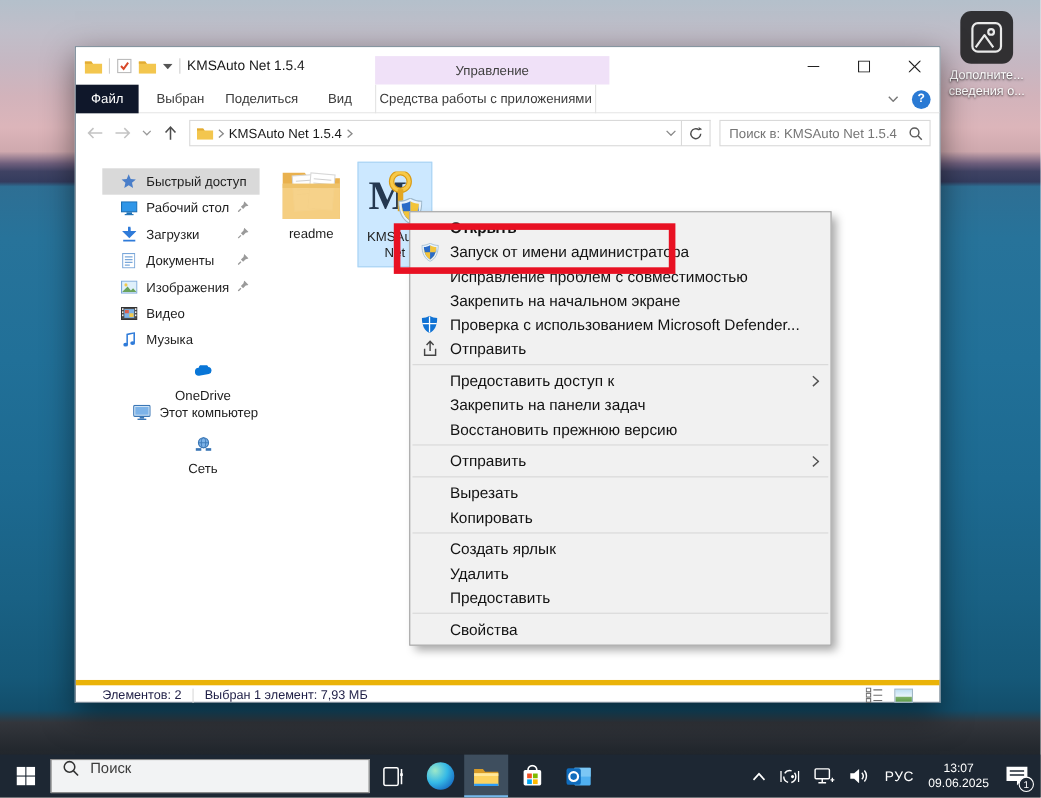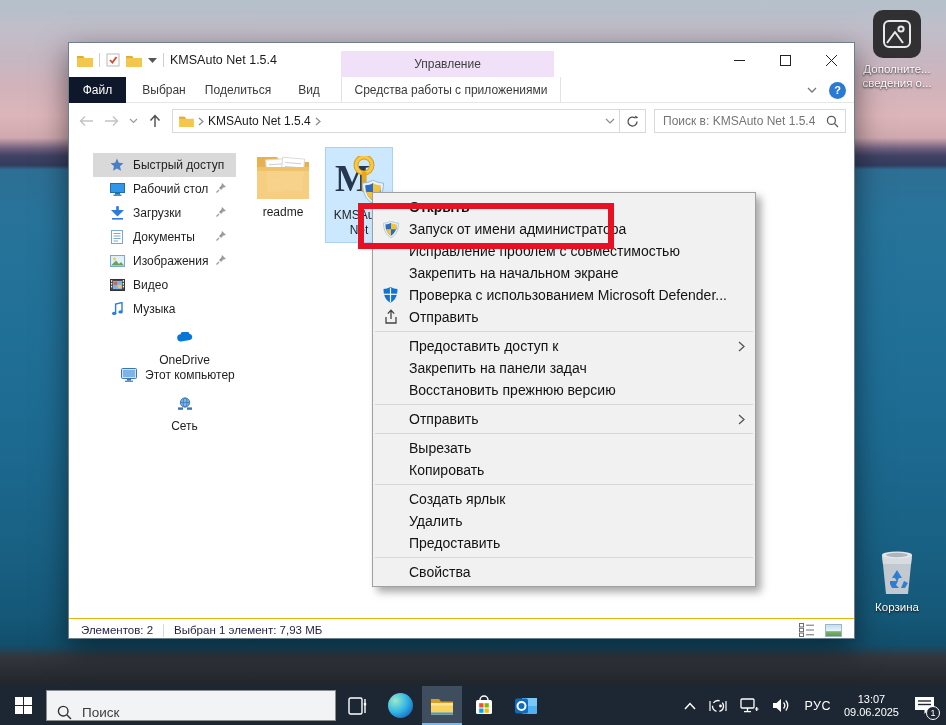--- a/index.html
+++ b/index.html
@@ -30,21 +30,21 @@
     display:flex;align-items:center;justify-content:center;font-size:12px;color:#3f3f3f;}
   .capbtns{position:absolute;right:0;top:0;height:34px;display:flex;}
   .capbtn{width:46px;height:34px;display:flex;align-items:center;justify-content:center;}
 
   .tabrow{position:relative;height:26px;background:#fff;border-bottom:1px solid #e6e6e6;font-size:12px;}
   .tab{position:absolute;top:0;height:26px;display:flex;align-items:center;justify-content:center;color:#3b3b3b;}
   .tab-file{left:0;width:57px;background:#0f172a;color:#fff;}
   .tab-home{left:65px;width:60px;}
   .tab-share{left:130px;width:78px;}
   .tab-view{left:214px;width:52px;}
-  .tab-apptools{left:272px;width:220px;border-left:1px solid #e3e3e3;border-right:1px solid #e3e3e3;}
+  .tab-apptools{left:272px;width:201px;border-left:1px solid #e3e3e3;border-right:1px solid #e3e3e3;}
   .ribbon-right{position:absolute;right:8px;top:0;height:26px;display:flex;align-items:center;gap:12px;}
   .helpdot{width:17px;height:17px;border-radius:50%;background:#2a7ad4;color:#fff;font-size:11px;font-weight:bold;
     display:flex;align-items:center;justify-content:center;}
 
   .addrrow{height:36px;display:flex;align-items:center;background:#fff;padding:0 8px 0 10px;}
   .navbtns{display:flex;align-items:center;gap:10px;margin-right:10px;}
   .addrwrap{display:flex;align-items:center;height:24px;flex:0 0 474px;}
   .addrbox{flex:1;height:24px;border:1px solid #d9d9d9;display:flex;align-items:center;padding:0 4px 0 6px;gap:4px;}
   .addrtext{font-size:12px;color:#1a1a1a;white-space:nowrap;}
   .addr-caret{margin-left:auto;}
@@ -66,22 +66,22 @@
   .content{position:relative;flex:1;}
   .tile{position:absolute;top:8px;width:68px;text-align:center;font-size:12px;color:#1e1e1e;}
   .tile-readme{left:13px;}
   .tile-kms{left:89px;background:#cce8ff;border:1px solid #a9d3f3;padding:2px 0 4px;}
   .tile .ticon{height:54px;display:flex;align-items:flex-end;justify-content:center;margin-bottom:4px;}
   .kmslogo{position:relative;width:50px;height:50px;}
   .kms-m{position:absolute;left:1px;top:2px;font-size:37px;font-weight:bold;color:#253850;
     font-family:"Liberation Serif","DejaVu Serif",serif;line-height:46px;}
   .tlabel{line-height:15px;}
 
-  .statusbar{height:23px;border-top:1px solid #eab308;display:flex;align-items:center;
-    font-size:11.5px;color:#1f1f46;padding:0 12px;}
+  .statusbar{height:23px;border-top:5px solid #eab308;display:flex;align-items:center;
+    font-size:11.5px;color:#1f1f46;padding:0 24px;}
   .st-sep{width:1px;height:13px;background:#d9d9d9;margin:0 10px;}
   .viewicons{margin-left:auto;display:flex;align-items:center;gap:10px;}
   .thumbview{width:17px;height:13px;border:1px solid #9fb6c5;
     background:linear-gradient(180deg,#bfe0f2 0%,#e8f4fb 55%,#7fb269 60%,#5d9b4a 100%);}
 
   
   .ctxmenu{position:absolute;left:372px;top:192px;width:384px;background:#f1f1f1;
     border:1px solid #a0a0a0;box-shadow:5px 5px 8px rgba(0,0,0,.35);z-index:40;padding:3px 0;}
   .mi{height:22px;display:flex;align-items:center;font-size:14px;color:#121212;padding:0 10px 0 10px;}
   .mic{width:26px;flex:0 0 26px;display:flex;align-items:center;justify-content:flex-start;}
@@ -91,21 +91,21 @@
   .csep{height:1px;background:#d7d7d7;margin:3px 2px;}
 
   .redbox{position:absolute;left:358px;top:203px;width:256px;height:46px;
     border:6px solid #e81123;z-index:60;}
 
   
   .taskbar{position:absolute;left:0;bottom:0;width:946px;height:39px;background:#1d2733;
     display:flex;align-items:center;z-index:30;}
   .tb-start{width:46px;height:39px;display:flex;align-items:center;justify-content:center;}
   .tb-search{width:290px;height:31px;background:#f2f3f4;border:1px solid #8c8c8c;
-    display:flex;align-items:flex-end;gap:10px;padding:0 10px;}
+    display:flex;align-items:flex-start;gap:10px;padding:0 10px;}
   .tb-search span{font-size:13.5px;color:#3c3c3c;}
   .tb-app{width:40px;height:39px;display:flex;align-items:center;justify-content:center;margin-left:2px;}
   .tb-active{background:rgba(150,180,210,.28);box-shadow:inset 0 -2px 0 #76b9ed;}
   .edge-circle{width:25px;height:25px;border-radius:50%;
     background:radial-gradient(circle at 30% 30%,#9de8c9 0%,#35b9e6 45%,#1565c0 85%);}
   .tb-tray{margin-left:auto;display:flex;align-items:center;gap:13px;padding-right:10px;color:#fff;}
   .tb-lang{font-size:12.5px;letter-spacing:.5px;}
   .tb-clock{font-size:11px;line-height:13px;text-align:center;}
   .tb-notif{position:relative;width:24px;height:24px;display:flex;align-items:center;justify-content:center;}
   .notif-badge{position:absolute;right:-4px;bottom:-2px;width:14px;height:14px;border-radius:50%;
@@ -124,32 +124,20 @@
         <circle cx="19" cy="10" r="2.6" fill="none" stroke="#e9e9e9" stroke-width="2"></circle>
         <path d="M5 24 L13 13 L21 24" fill="none" stroke="#e9e9e9" stroke-width="2" stroke-linejoin="round"></path>
       </svg>
     </div>
     <div class="dlabel">
       <div>Дополните...</div>
       <div>сведения о...</div>
     </div>
   </div>
 
-  <div class="deskicon" style="left:852px;top:548px;">
-    <svg class="bin-svg" width="46" height="50" viewBox="0 0 46 50">
-      <path d="M8 7 L38 7 L34 46 L12 46 Z" fill="#c3c9d0"></path>
-      <path d="M8 7 L38 7 L37 16 L9 16 Z" fill="#d7dce1"></path>
-      <ellipse cx="23" cy="7" rx="15" ry="3.4" fill="#e4e8ec"></ellipse>
-      <ellipse cx="23" cy="7" rx="11" ry="2.2" fill="#aeb5bd"></ellipse>
-      <path d="M23 22 l5 8 h-3 l-2 4 -2-4 h-3 Z" fill="#2b7fd4"></path>
-      <path d="M16 33 l8 0 -2 4 3 3 -7 0 -2 -4 Z" fill="#2b7fd4"></path>
-      <path d="M30 33 l-3 7 4 0 3 -5 Z" fill="#2b7fd4"></path>
-    </svg>
-    <div class="dlabel">Корзина</div>
-  </div>
 
   <div class="window">
 
     <div class="titlebar">
       <div class="qat">
         <svg width="16" height="13" viewBox="0 0 16 13">
           <path d="M0 2 h6 l1.5 2 H16 v9 H0 Z" fill="#f3c64e"></path>
             <path d="M0 2 h6 l1.5 2 H0 Z" fill="#e2ab34"></path>
         </svg>
         <div class="qat-sep"></div>

